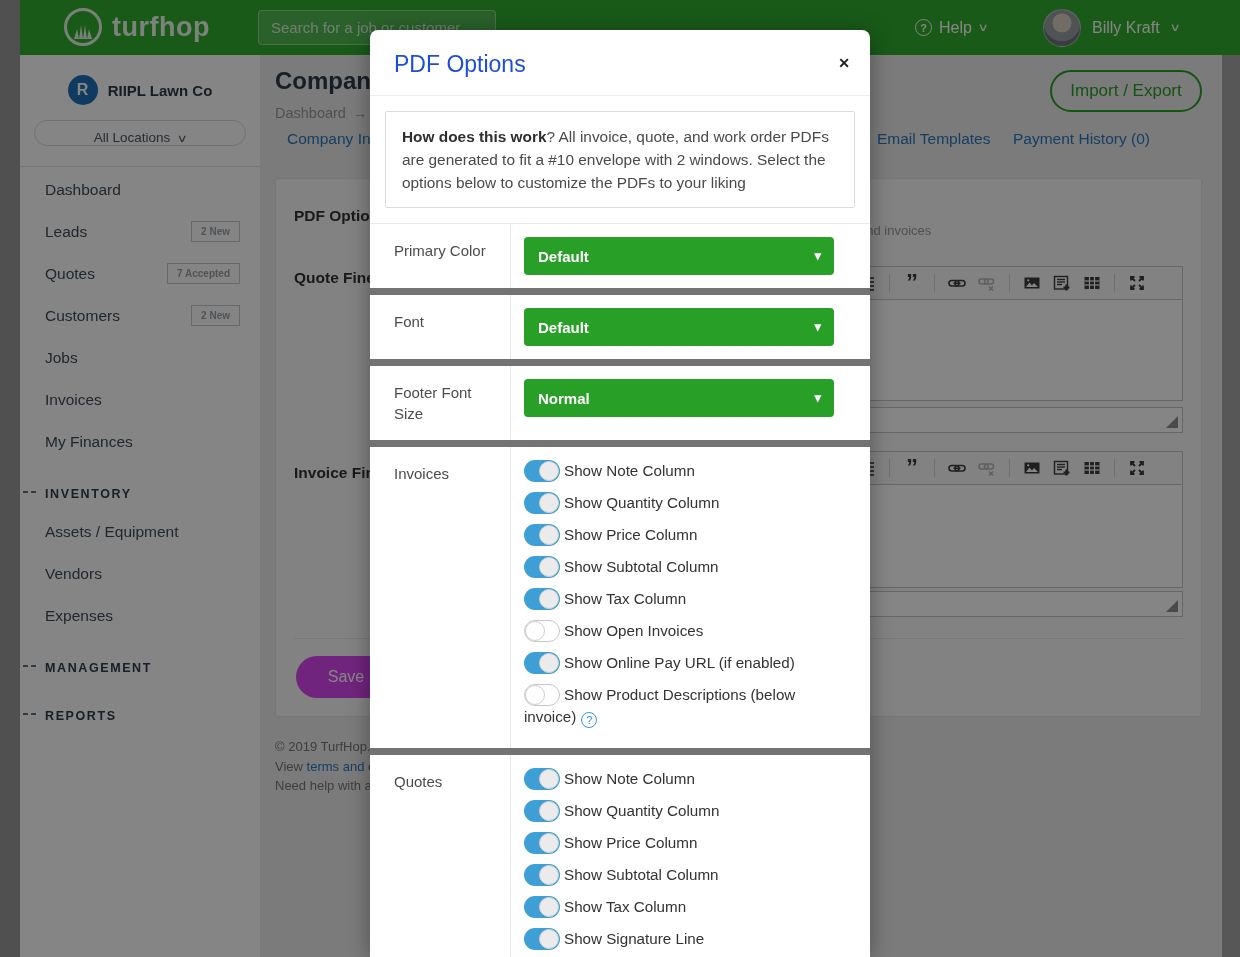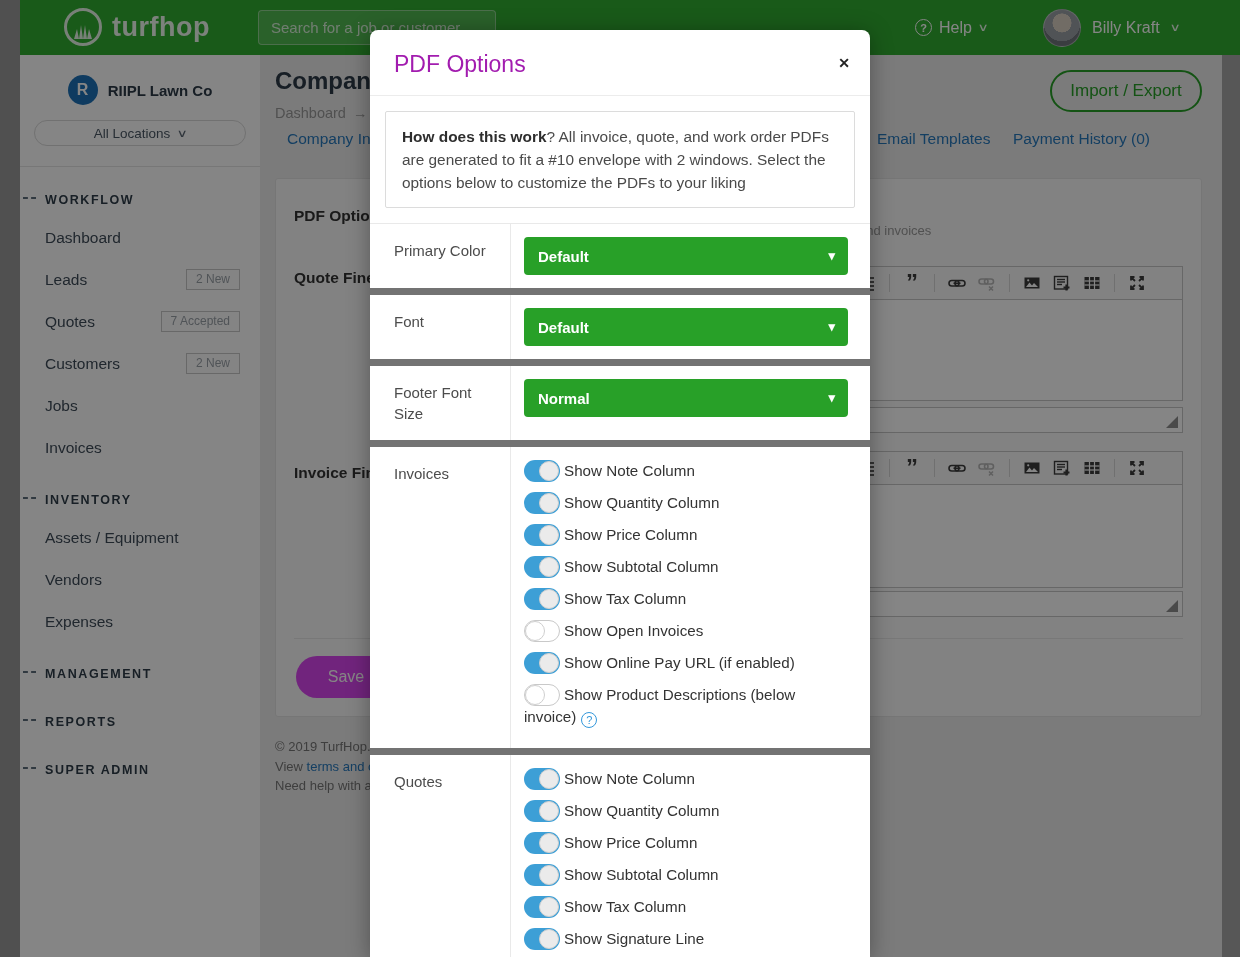--- a/index.html
+++ b/index.html
@@ -22,29 +22,29 @@
   .q-circle { display:inline-flex; width:17px; height:17px; border:1.5px solid #fff; border-radius:50%; font-size:11px; align-items:center; justify-content:center; font-weight:bold; }
   .chev { font-size:11px; opacity:.9; transform:scaleX(1.4); display:inline-block; }
   .user-group { position:absolute; left:1023px; top:0; height:55px; display:flex; align-items:center; gap:11px; color:#fff; font-size:16px; cursor:pointer; }
   .avatar { width:38px; height:38px; border-radius:50%; background:radial-gradient(circle at 50% 36%, #d8cfc2 0 32%, #9aa0a6 33% 62%, #70767c 63%); border:1px solid rgba(255,255,255,.4); }
 
   
   .sidebar { position:absolute; left:20px; top:55px; width:240px; height:902px; background:#fff; z-index:2; }
   .company { display:flex; align-items:center; justify-content:center; gap:10px; padding-top:20px; }
   .co-avatar { width:30px; height:30px; border-radius:50%; background:#1d72b8; color:#fff; font-weight:bold; font-size:16px; display:flex; align-items:center; justify-content:center; }
   .co-name { font-size:15px; font-weight:bold; color:#2c3a47; }
-  .loc-pill { margin:15px auto 0; width:212px; height:26px; border:1px solid #d9d9d9; border-radius:14px; display:flex; align-items:center; justify-content:center; gap:8px; font-size:13.5px; color:#4a5764; cursor:pointer; background:#fff; }
+  .loc-pill { margin:15px auto 0; width:212px; height:26px; border:1px solid #d9d9d9; border-radius:14px; display:flex; align-items:flex-end; justify-content:center; gap:8px; font-size:13.5px; color:#4a5764; cursor:pointer; background:#fff; }
   .loc-pill .chev { color:#4a5764; }
   .sb-divider { margin-top:20px; border-bottom:1px solid #e4e4e4; }
   #sidebar-sections { padding-top:2px; }
   .sb-section { position:relative; padding:21px 0 9px 25px; cursor:pointer; }
   .sb-dash { position:absolute; left:3px; top:28px; width:13px; border-top:2px dashed #5d6d7c; }
   .sb-sec-label { font-size:12.5px; font-weight:bold; letter-spacing:1.6px; color:#2e3d49; }
   .sb-item { position:relative; height:42px; line-height:42px; padding-left:25px; font-size:15.5px; color:#3f4c59; cursor:pointer; }
-  .sb-badge { position:absolute; right:20px; top:10px; height:21px; line-height:19px; border:1px solid #c7c7c7; border-radius:0; padding:0 9px; font-size:12px; color:#9aa1a8; background:#fdfdfd; }
+  .sb-badge { position:absolute; right:20px; top:10px; height:21px; line-height:19px; border:1px solid #c7c7c7; border-radius:0; padding:0 9px; font-size:10px; color:#9aa1a8; background:#fdfdfd;font-weight:bold; }
 
   
   .main { position:absolute; left:260px; top:55px; width:980px; height:902px; background:#ececec; z-index:2; }
   .page-title { position:absolute; left:15px; top:12px; font-size:24px; font-weight:bold; color:#2c3a47; white-space:nowrap; }
   .breadcrumb { position:absolute; left:15px; top:50px; font-size:14.5px; color:#9a9a9a; white-space:nowrap; }
   .breadcrumb .arr { margin:0 7px; }
   .import-btn { position:absolute; right:38px; top:15px; width:152px; height:42px; border:2px solid #28a028; border-radius:21px; background:transparent; color:#28a028; font-size:17px; font-family:inherit; cursor:pointer; }
   .tabs a { position:absolute; top:75px; font-size:15.5px; color:#2779bd; text-decoration:none; white-space:nowrap; cursor:pointer; }
   .tab-0 { left:27px; } .tab-1 { left:617px; } .tab-2 { left:753px; }
 
@@ -63,28 +63,28 @@
   .p-hr { position:absolute; left:18px; right:18px; top:459px; border-top:1px solid #e6e6e6; }
   .save-btn { position:absolute; left:20px; top:477px; width:100px; height:42px; border:none; border-radius:21px; background:#d946ef; color:#fff; font-size:16px; font-family:inherit; cursor:pointer; }
 
   .foot { position:absolute; left:15px; top:682px; font-size:13px; color:#777; line-height:19.5px; white-space:nowrap; }
   .foot a { color:#2779bd; text-decoration:none; cursor:pointer; }
 
   
   .overlay { position:absolute; inset:0; background:rgba(0,0,0,.48); z-index:10; }
   .modal { position:absolute; left:370px; top:30px; width:500px; height:927px; background:#fff; border-radius:8px 8px 0 0; box-shadow:0 3px 22px rgba(0,0,0,.35); z-index:20; overflow:hidden; }
   .m-head { position:relative; padding:21px 24px 17px; border-bottom:1px solid #ececec; }
-  .m-title { font-size:23px; font-weight:normal; color:#a21caf; }
+  .m-title { font-size:23px; font-weight:normal; color:#1d4ed8; }
   .m-close { position:absolute; right:20px; top:26px; font-size:14px; font-weight:bold; color:#222; cursor:pointer; line-height:1; }
   .m-info { margin:15px; border:1px solid #dcdcdc; border-radius:2px; padding:13px 16px; font-size:15.4px; color:#4a4a4a; line-height:1.5; }
   .m-info b { color:#2e2e2e; }
   .m-table { margin-top:12px; border-top:1px solid #e9e9e9; }
   .m-row { display:flex; border-bottom:7px solid #737373; }
   .m-lab { width:140px; padding:16px 10px 16px 24px; font-size:15px; color:#4c4c4c; line-height:1.4; }
-  .m-ctl { flex:1; border-left:1px solid #e9e9e9; padding:13px 22px 13px 13px; }
+  .m-ctl { flex:1; border-left:1px solid #e9e9e9; padding:13px 36px 13px 13px; }
   .m-ctl.toggles { padding:13px 20px 10px 13px; }
   .dropdown { position:relative; height:38px; background:#28a028; border-radius:4px; color:#fff; font-size:15px; font-weight:bold; display:flex; align-items:center; padding:0 14px; cursor:pointer; }
   .dropdown .caret { position:absolute; right:13px; top:11px; font-size:13px; }
   .t-row { margin-bottom:10px; font-size:15.2px; color:#333; line-height:22px; }
   .switch { position:relative; display:inline-block; vertical-align:top; width:36px; height:22px; border-radius:11px; margin-right:4px; cursor:pointer; }
   .switch.on  { background:#3d9fd6; }
   .switch.off { background:#fff; border:1px solid #c9c9c9; }
   .knob { position:absolute; top:1px; width:20px; height:20px; border-radius:50%; background:#ebebeb; border:1px solid #cfcfcf; }
   .switch.on  .knob { right:1px; }
   .switch.off .knob { left:0; top:0; background:#fff; }
@@ -121,34 +121,33 @@
   <div class="company">
     <span class="co-avatar">R</span>
     <span class="co-name">RIIPL Lawn Co</span>
   </div>
   <div class="loc-pill">
     <span>All Locations</span>
     <span class="chev">∨</span>
   </div>
   <div class="sb-divider"></div>
   <div id="sidebar-sections">
-      <div class="sb-section"><span class="sb-dash"></span><span class="sb-sec-label">WORKFLOW</span></div>
       <div class="sb-item"><span>Dashboard</span></div>
       <div class="sb-item"><span>Leads</span><span class="sb-badge">2 New</span></div>
       <div class="sb-item"><span>Quotes</span><span class="sb-badge">7 Accepted</span></div>
       <div class="sb-item"><span>Customers</span><span class="sb-badge">2 New</span></div>
       <div class="sb-item"><span>Jobs</span></div>
       <div class="sb-item"><span>Invoices</span></div>
+      <div class="sb-item"><span>My Finances</span></div>
       <div class="sb-section"><span class="sb-dash"></span><span class="sb-sec-label">INVENTORY</span></div>
       <div class="sb-item"><span>Assets / Equipment</span></div>
       <div class="sb-item"><span>Vendors</span></div>
       <div class="sb-item"><span>Expenses</span></div>
       <div class="sb-section"><span class="sb-dash"></span><span class="sb-sec-label">MANAGEMENT</span></div>
       <div class="sb-section"><span class="sb-dash"></span><span class="sb-sec-label">REPORTS</span></div>
-      <div class="sb-section"><span class="sb-dash"></span><span class="sb-sec-label">SUPER ADMIN</span></div>
     </div>
 </div>
 
 <div class="main">
   <div class="page-title">Company S</div>
   <div class="breadcrumb">
     <span>Dashboard</span><span class="arr">→</span><span>C</span>
   </div>
   <button class="import-btn">Import / Export</button>
   <div class="tabs">

